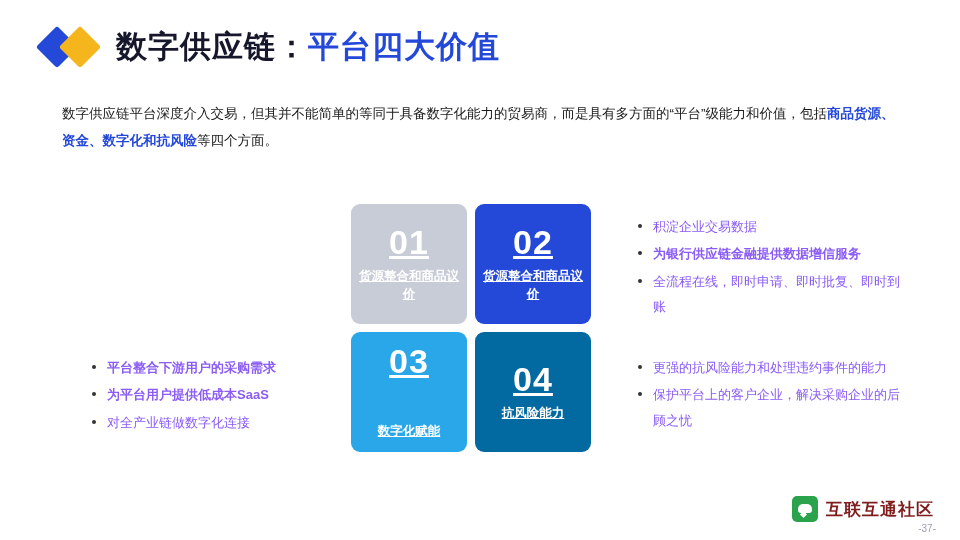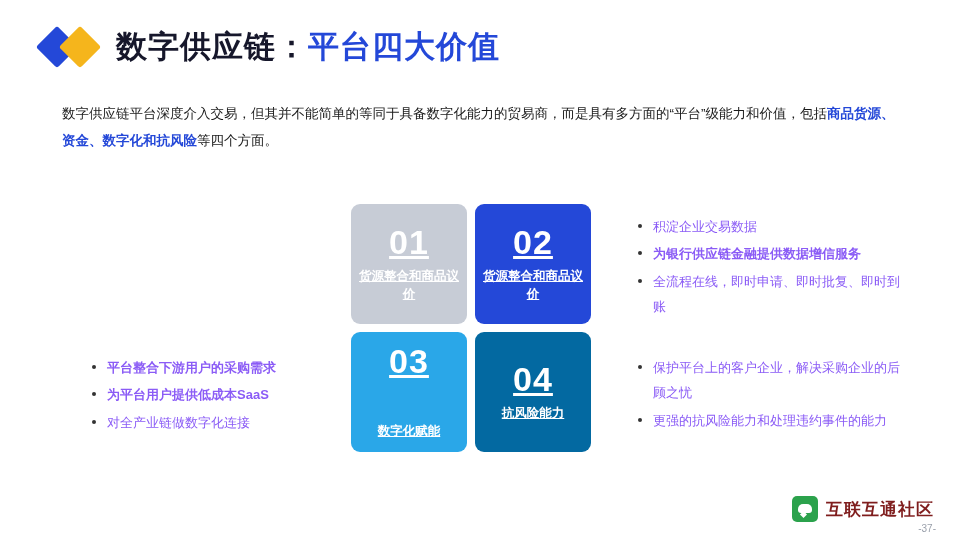--- a/index.html
+++ b/index.html
@@ -256,22 +256,22 @@
   <div class="bullets right-top">
     <ul>
       <li>积淀企业交易数据</li>
       <li class="bold">为银行供应链金融提供数据增信服务</li>
       <li>全流程在线，即时申请、即时批复、即时到账</li>
     </ul>
   </div>
 
   <div class="bullets right-bot">
     <ul>
+      <li>更强的抗风险能力和处理违约事件的能力</li>
       <li>保护平台上的客户企业，解决采购企业的后顾之忧</li>
-      <li>更强的抗风险能力和处理违约事件的能力</li>
     </ul>
   </div>
 
   <div class="watermark">
     <div class="wm-badge"></div>
     <div class="wm-text">互联互通社区</div>
   </div>
 
   <div class="page-num">-37-</div>
 

